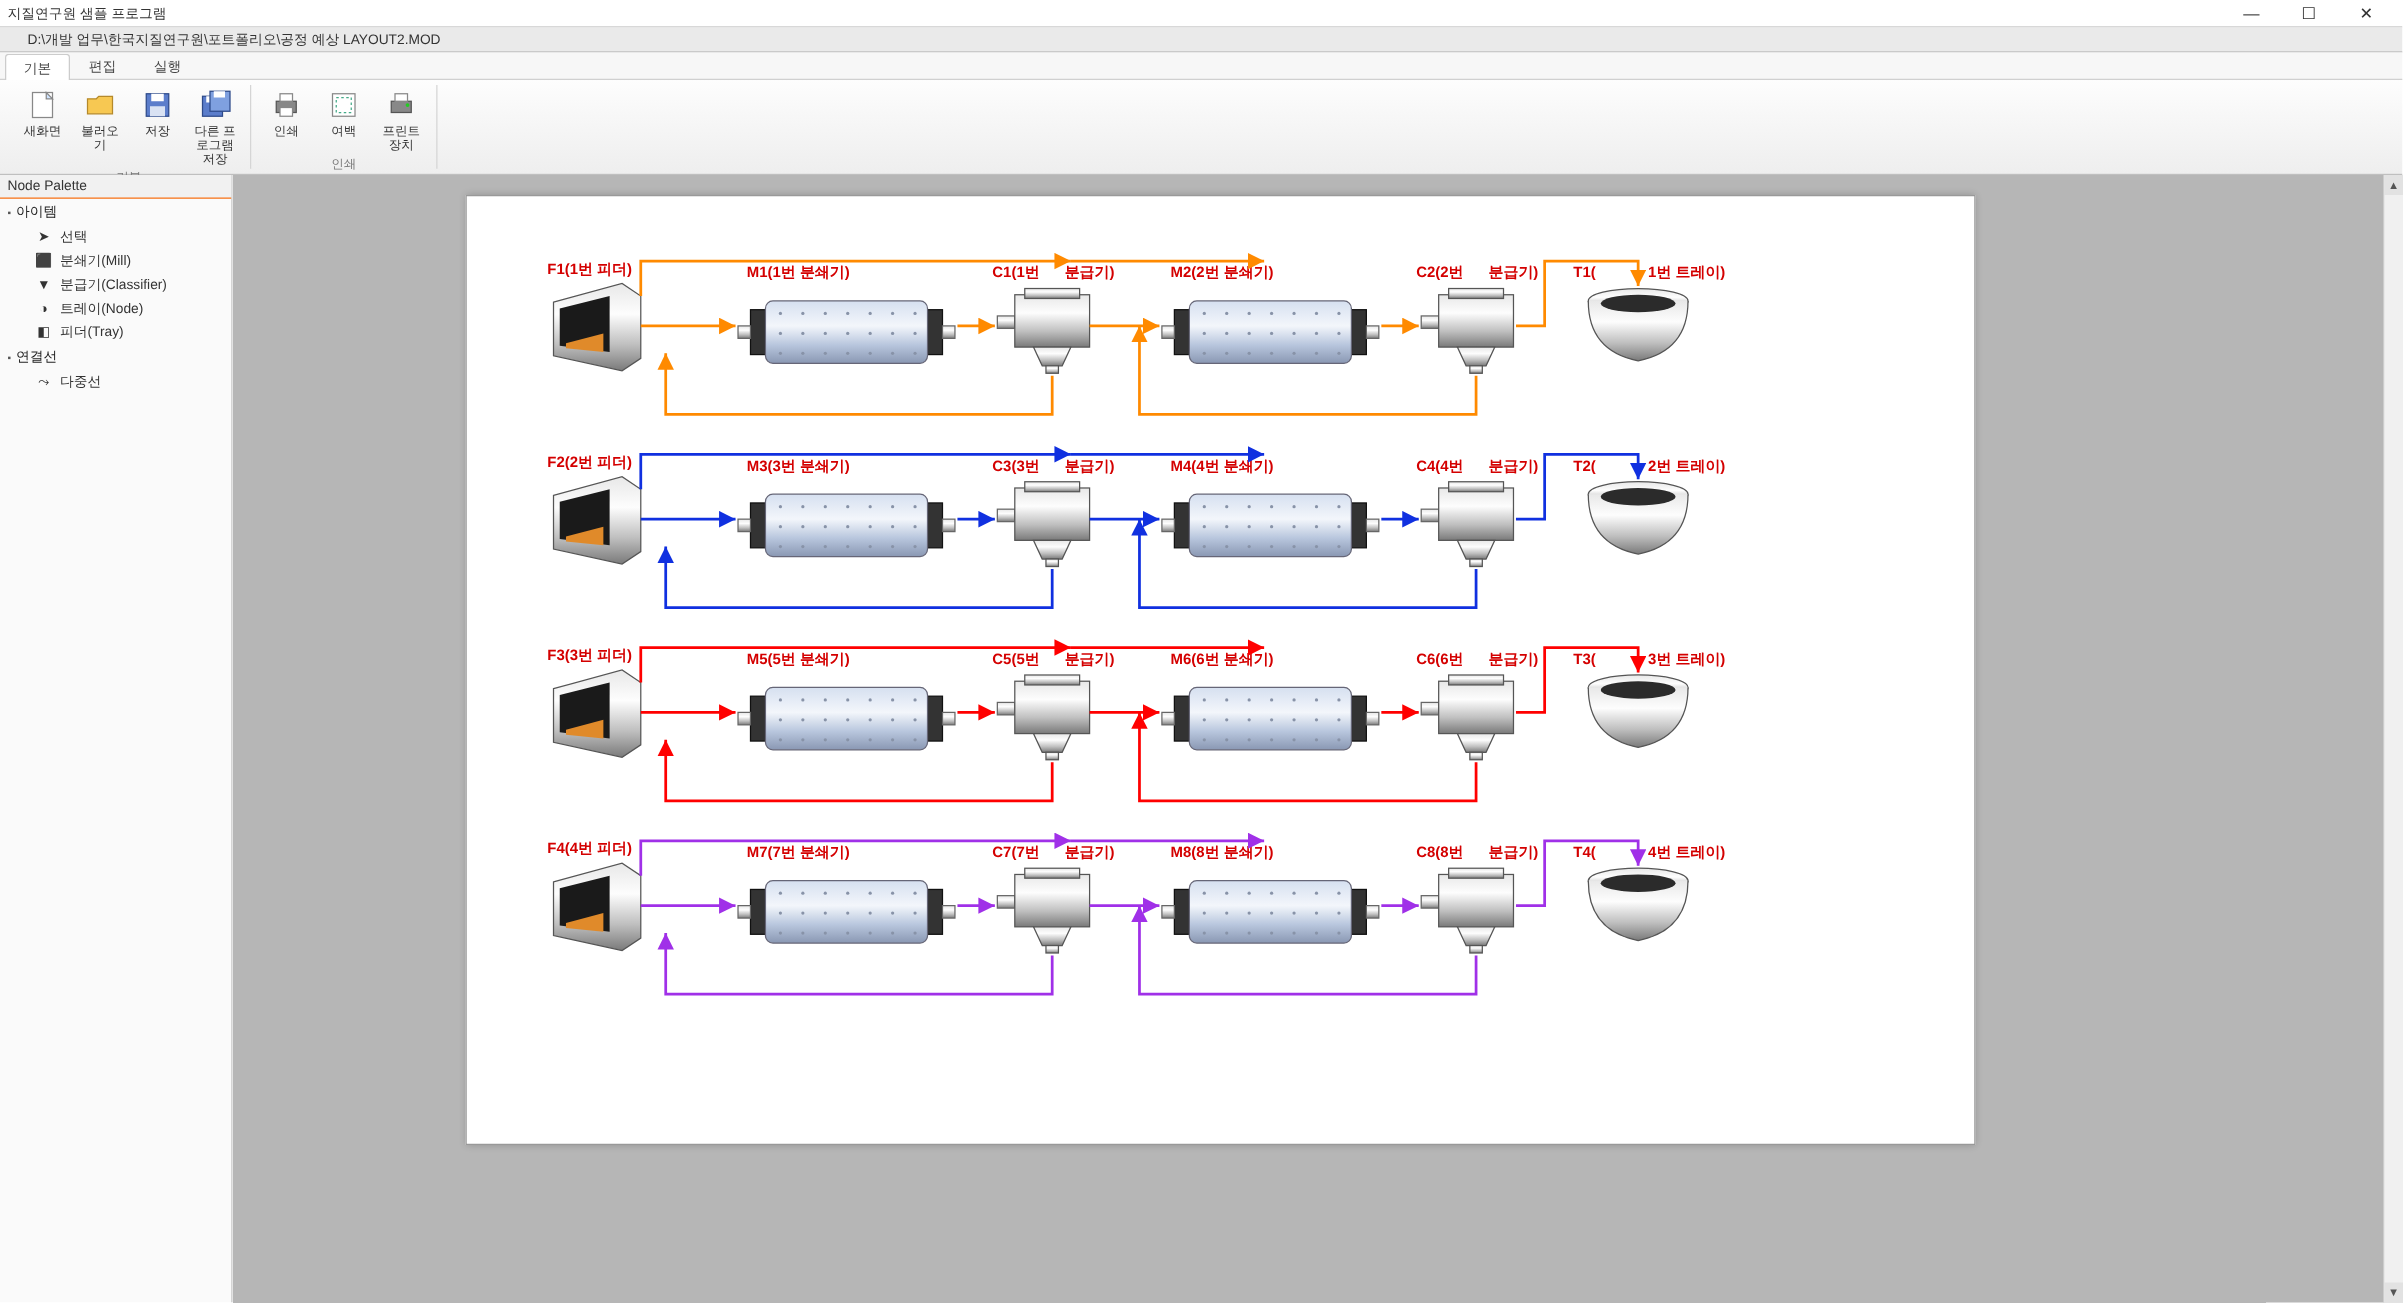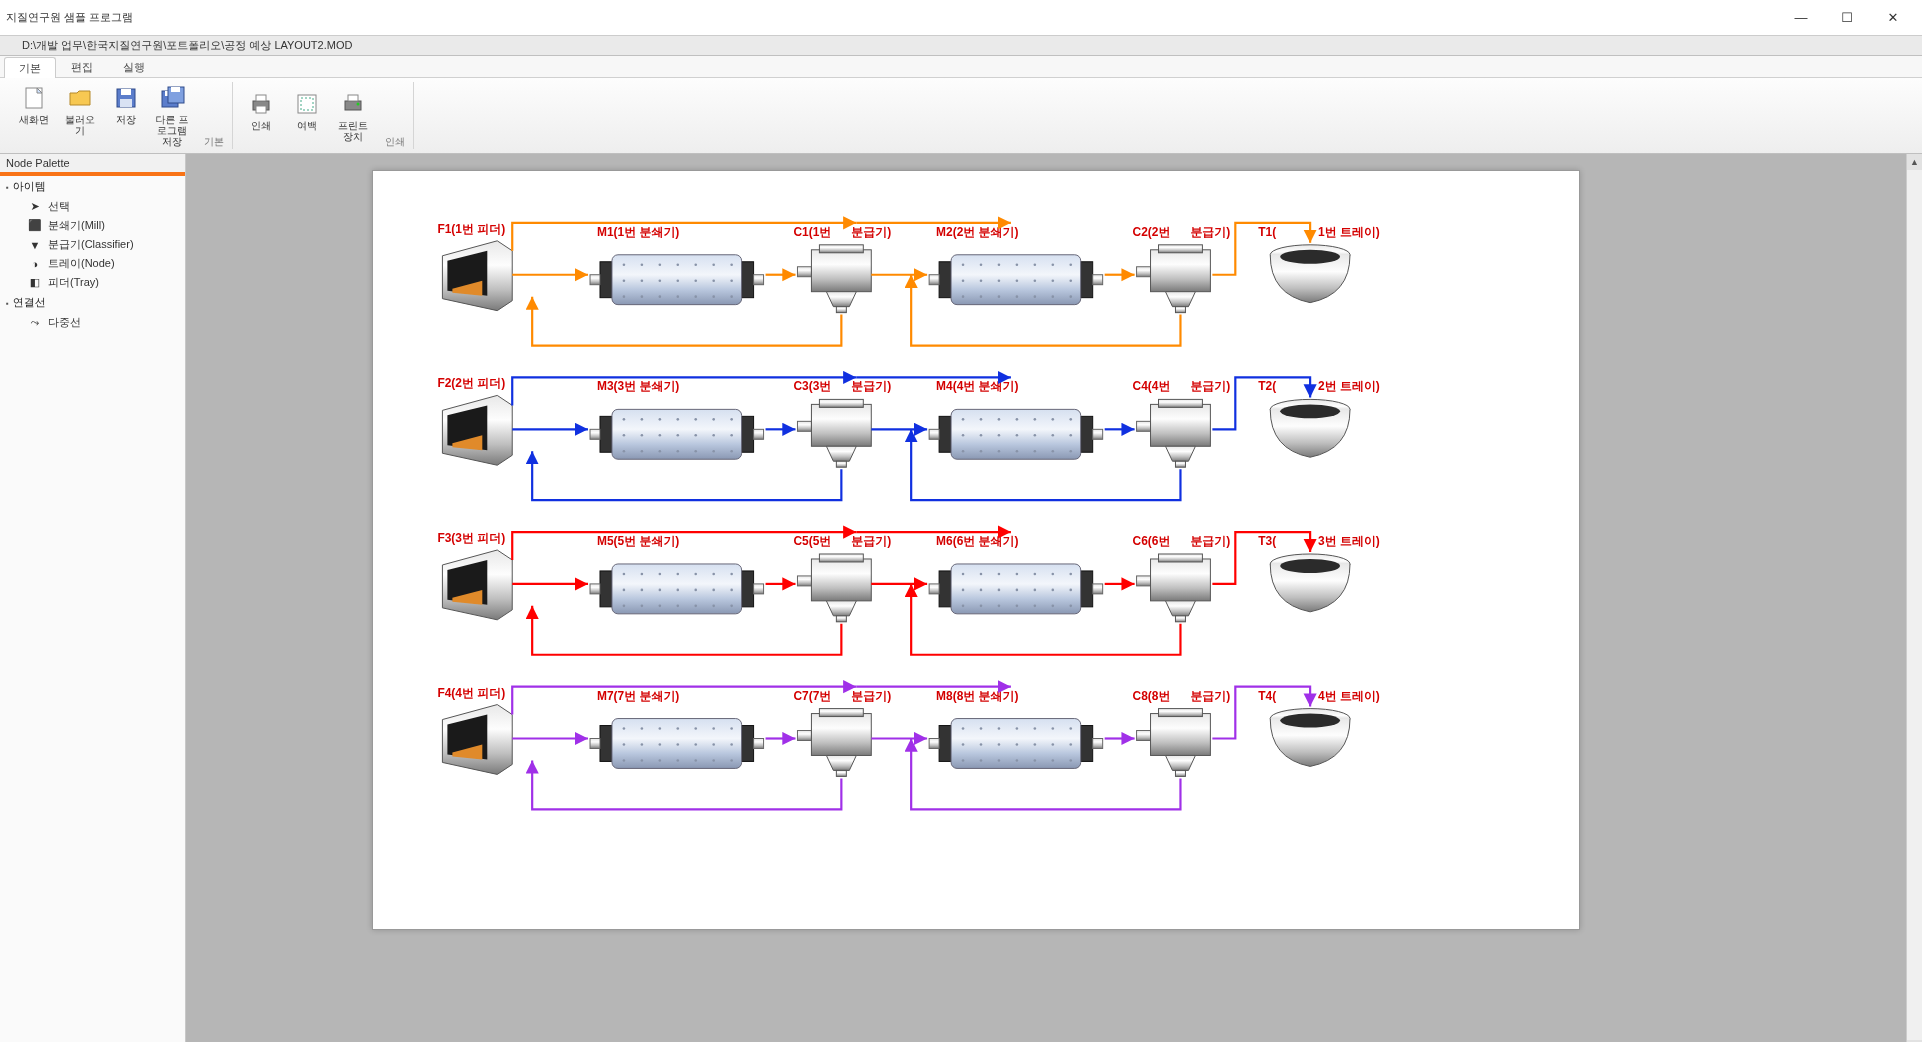--- a/index.html
+++ b/index.html
@@ -1,34 +1,34 @@
 <!DOCTYPE html>
 <html><head>
 <meta charset="utf-8">
 <style>
 * { box-sizing: border-box; margin: 0; padding: 0; }
 html, body { width: 1922px; height: 1042px; font-family: "Malgun Gothic", Arial, sans-serif; font-size: 12px; background: #fff; overflow: hidden; }
-.titlebar { height: 36px; background: #fff; border-bottom: 1px solid #ccc; display: flex; align-items: center; padding: 0 6px; justify-content: space-between; }
+.titlebar { height: 22px; background: #fff; border-bottom: 1px solid #ccc; display: flex; align-items: center; padding: 0 6px; justify-content: space-between; }
 .titlebar .title { font-size: 11px; color: #333; }
 .winbtns { display: flex; gap: 0; }
 .winbtn { width: 46px; height: 22px; display: flex; align-items: center; justify-content: center; font-size: 13px; color: #333; }
 .pathbar { height: 20px; background: #eaeaea; border-bottom: 1px solid #c0c0c0; font-size: 11px; color: #333; padding: 2px 22px; }
 .ribbon-tabs { height: 22px; background: #f7f7f7; border-bottom: 1px solid #d0d0d0; display: flex; padding-left: 4px; }
 .rtab { padding: 3px 14px; font-size: 11px; color: #444; border: 1px solid transparent; border-bottom: none; }
 .rtab.active { background: #fff; border-color: #ccc; border-top-left-radius: 3px; border-top-right-radius: 3px; position: relative; top: 1px; }
 .ribbon { height: 76px; background: linear-gradient(#fdfdfd,#eee); border-bottom: 1px solid #bfbfbf; display: flex; padding: 4px 6px; }
-.rgroup { border-right: 1px solid #d5d5d5; padding: 0 8px; display: flex; align-items: center; gap: 12px; }
+.rgroup { border-right: 1px solid #d5d5d5; padding: 0 8px; display: flex; flex-direction: column; align-items: center; }
 .rgroup-btns { display: flex; gap: 6px; }
 .rbtn { width: 40px; display: flex; flex-direction: column; align-items: center; cursor: pointer; padding: 2px; }
 .rbtn .ric { width: 28px; height: 28px; display: flex; align-items: center; justify-content: center; }
 .rbtn .rlbl { font-size: 10px; color: #333; text-align: center; line-height: 11px; margin-top: 2px; }
 .rgroup-cap { font-size: 10px; color: #777; margin-top: auto; }
 .main { display: flex; height: calc(1042px - 22px - 20px - 22px - 76px); }
 .palette { width: 186px; border-right: 1px solid #c8c8c8; background: #fafafa; }
-.palette-hdr { font-size: 11px; padding: 3px 6px; background: #f1f1f1; border-bottom: 4px solid #f97316; color: #333; }
+.palette-hdr { font-size: 11px; padding: 3px 6px; background: #f1f1f1; border-bottom: 1px solid #f97316; color: #333; }
 .pcat { padding: 3px 6px; font-size: 11px; color: #222; cursor: pointer; }
 .pcat::before { content: "▪"; font-size: 8px; margin-right: 4px; color: #555; }
 .pitem { padding: 2px 6px 2px 28px; font-size: 11px; color: #333; display: flex; align-items: center; gap: 6px; cursor: pointer; }
 .pi-ic { width: 14px; height: 14px; display: inline-flex; align-items: center; justify-content: center; }
 .canvas-wrap { flex: 1; background: #b6b6b6; position: relative; overflow: auto; }
 .canvas { position: absolute; left: 186px; top: 16px; width: 1208px; height: 760px; background: #fff; border: 1px solid #999; box-shadow: 0 0 6px rgba(0,0,0,0.2); }
 .canvas svg { width: 100%; height: 100%; }
 .nlabel { font-size: 12px; font-weight: bold; fill: #d40000; font-family: "Malgun Gothic", Arial; }
 .vscroll { position: absolute; right: 0; top: 0; bottom: 0; width: 16px; background: #f0f0f0; border-left: 1px solid #ccc; display: flex; flex-direction: column; align-items: center; }
 .sarrow { width: 16px; height: 16px; background: #e2e2e2; display: flex; align-items: center; justify-content: center; font-size: 9px; color: #555; }

